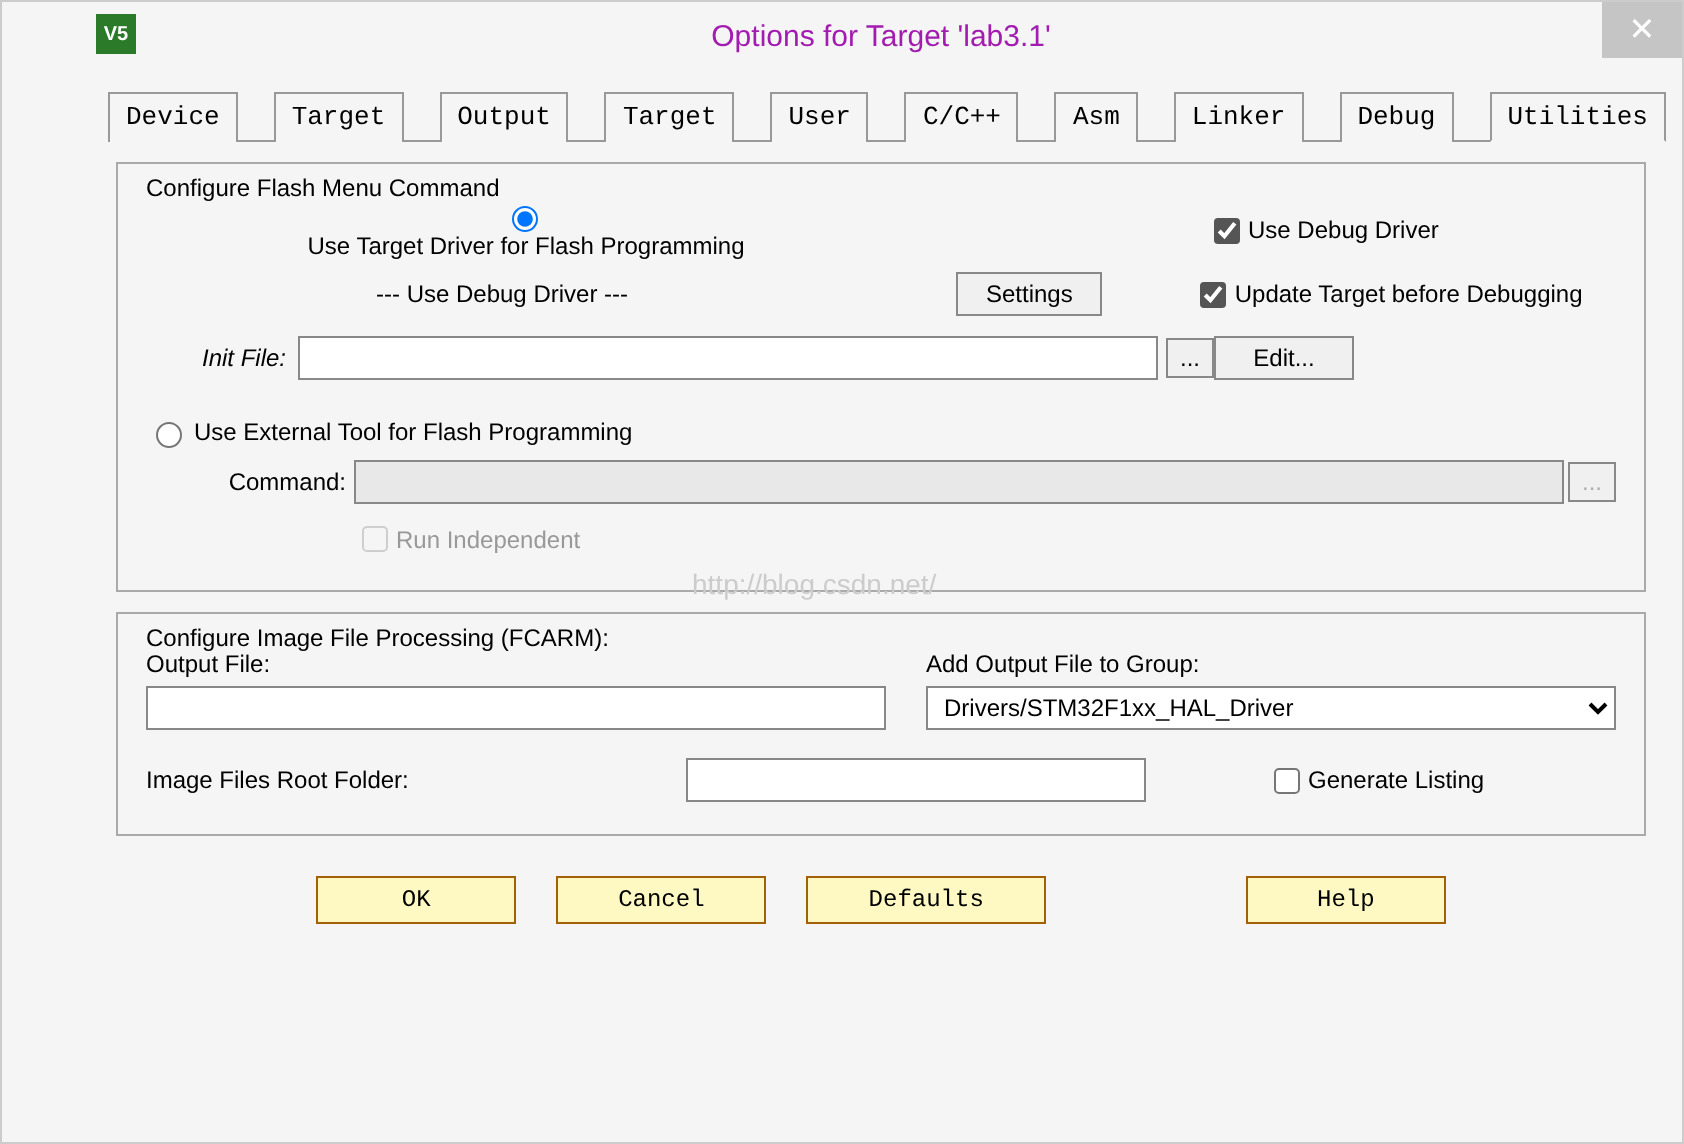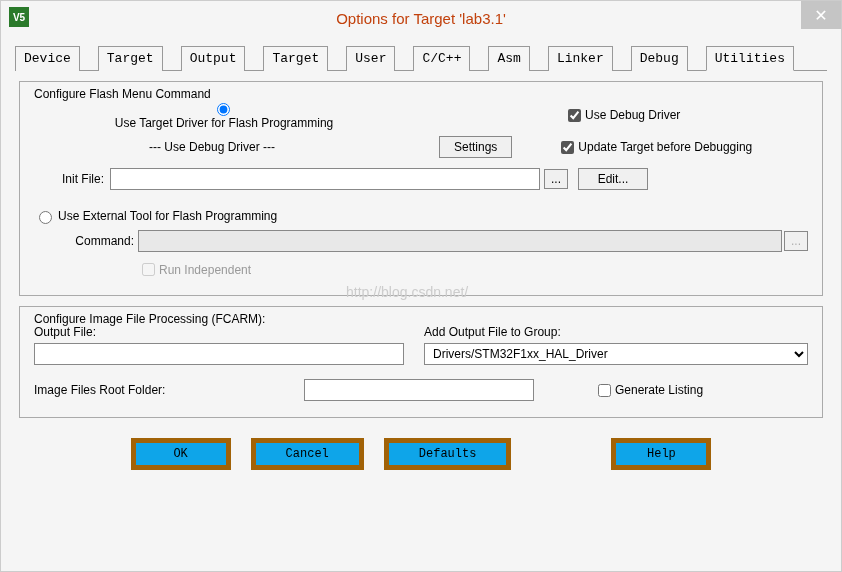--- a/index.html
+++ b/index.html
@@ -1,38 +1,38 @@
 <!DOCTYPE html>
 <html><head>
 <meta charset="utf-8">
 <style>
 * { box-sizing: border-box; font-family: Tahoma, Arial, sans-serif; font-size: 12px; }
 body { margin: 0; background: #fff; }
-.window { width: 842px; height: 572px; background: #f5f5f5; border: 1px solid #ccc; position: relative; }
+.window { width: 842px; height: 572px; background: #f5f5f5; border: 1px solid #ccc; position: relative; padding-left: 39px; }
 .titlebar { height: 34px; background: #f5f5f5; display: flex; align-items: center; justify-content: center; position: relative; }
 .title-icon { position: absolute; left: 8px; top: 6px; width: 20px; height: 20px; background: #2a7a2a; display: flex; align-items: center; justify-content: center; color: #fff; font-size: 10px; font-weight: bold; }
-.title-text { font-size: 15px; color: #c2410c; }
+.title-text { font-size: 15px; color: #a21caf; }
 .close-btn { position: absolute; right: 0; top: 0; width: 40px; height: 28px; background: #c5c5c5; color: #fff; display: flex; align-items: center; justify-content: center; font-size: 16px; cursor: pointer; }
 .content { padding: 10px 14px 0 14px; }
 .tabs { display: flex; border-bottom: 1px solid #999; margin-bottom: 10px; }
 .tab { padding: 4px 8px; border: 1px solid #999; border-bottom: none; margin-right: 18px; background: #f5f5f5; cursor: pointer; font-family: 'Courier New', monospace; font-size: 13px; position: relative; top: 1px; }
 .tab.active { background: #f5f5f5; border-bottom: 1px solid #f5f5f5; }
 .groupbox { border: 1px solid #aaa; margin: 10px 4px; padding: 12px 14px 10px 14px; position: relative; }
 .groupbox-title { position: absolute; top: -8px; left: 10px; background: #f5f5f5; padding: 0 4px; font-size: 12px; margin-top: 13px; }
 .row { display: flex; align-items: center; margin: 6px 0; }
 .radio { width: 13px; height: 13px; margin-right: 6px; }
 .checkbox { width: 13px; height: 13px; margin-right: 4px; accent-color: #555; }
 .btn { background: #f0f0f0; border: 1px solid #888; padding: 3px 14px; cursor: pointer; font-size: 12px; min-width: 70px; }
 .text-input { border: 1px solid #888; padding: 2px 4px; background: #fff; height: 22px; }
 .text-input.disabled { background: #e8e8e8; }
 .label { font-size: 12px; }
 .browse-btn { border: 1px solid #888; background: #f0f0f0; padding: 2px 6px; cursor: pointer; min-width: 22px; text-align: center; }
 .select { border: 1px solid #888; padding: 2px 4px; background: #fff; height: 22px; }
 .bottom-buttons { display: flex; justify-content: center; gap: 20px; padding: 10px 0; }
-.bottom-btn { background: #0ea5e9; border: 5px solid #a16207; padding: 4px 30px; cursor: pointer; min-width: 100px; font-family: 'Courier New', monospace; }
+.bottom-btn { background: #fef9c3; border: 1px solid #a16207; padding: 4px 30px; cursor: pointer; min-width: 100px; font-family: 'Courier New', monospace; }
 .disabled-text { color: #999; }
 .watermark { position: absolute; top: 283px; left: 345px; color: #ccc; font-size: 14px; font-family: Arial; pointer-events: none; }
 </style>
 </head>
 <body>
 
 <div class="window">
   <div class="titlebar">
     <div class="title-icon">V5</div>
     <div class="title-text">Options for Target 'lab3.1'</div>
@@ -70,24 +70,24 @@
         <div style="width:115px;"></div>
         <span class="label" style="width:160px;">--- Use Debug Driver ---</span>
         <div style="width:130px;"></div>
         <button class="btn">Settings</button>
         <div style="width:45px;"></div>
         <input type="checkbox" class="checkbox" checked="" style="">
         <span class="label">Update Target before Debugging</span>
       </div>
 
       <div class="row" style="margin-top:10px;">
-        <span class="label" style="width:70px;text-align:right;margin-right:6px;">Init File:</span>
+        <span class="label" style="width:70px;text-align:right;margin-right:6px;font-style:italic;">Init File:</span>
         <input type="text" class="text-input" style="flex: 0 0 430px;" value="">
         <button class="browse-btn" style="margin-left:4px;">...</button>
-        <button class="btn" style="margin-left:10px;">Edit...</button>
+        <button class="btn" style="">Edit...</button>
       </div>
 
       <div class="row" style="margin-top:18px;">
         <input type="radio" class="radio" style="">
         <span class="label">Use External Tool for Flash Programming</span>
       </div>
 
       <div class="row">
         <span class="label" style="width:100px;text-align:right;margin-right:4px;">Command:</span>
         <input type="text" class="text-input disabled" style="flex: 1 1 0%;" disabled="" value="">

